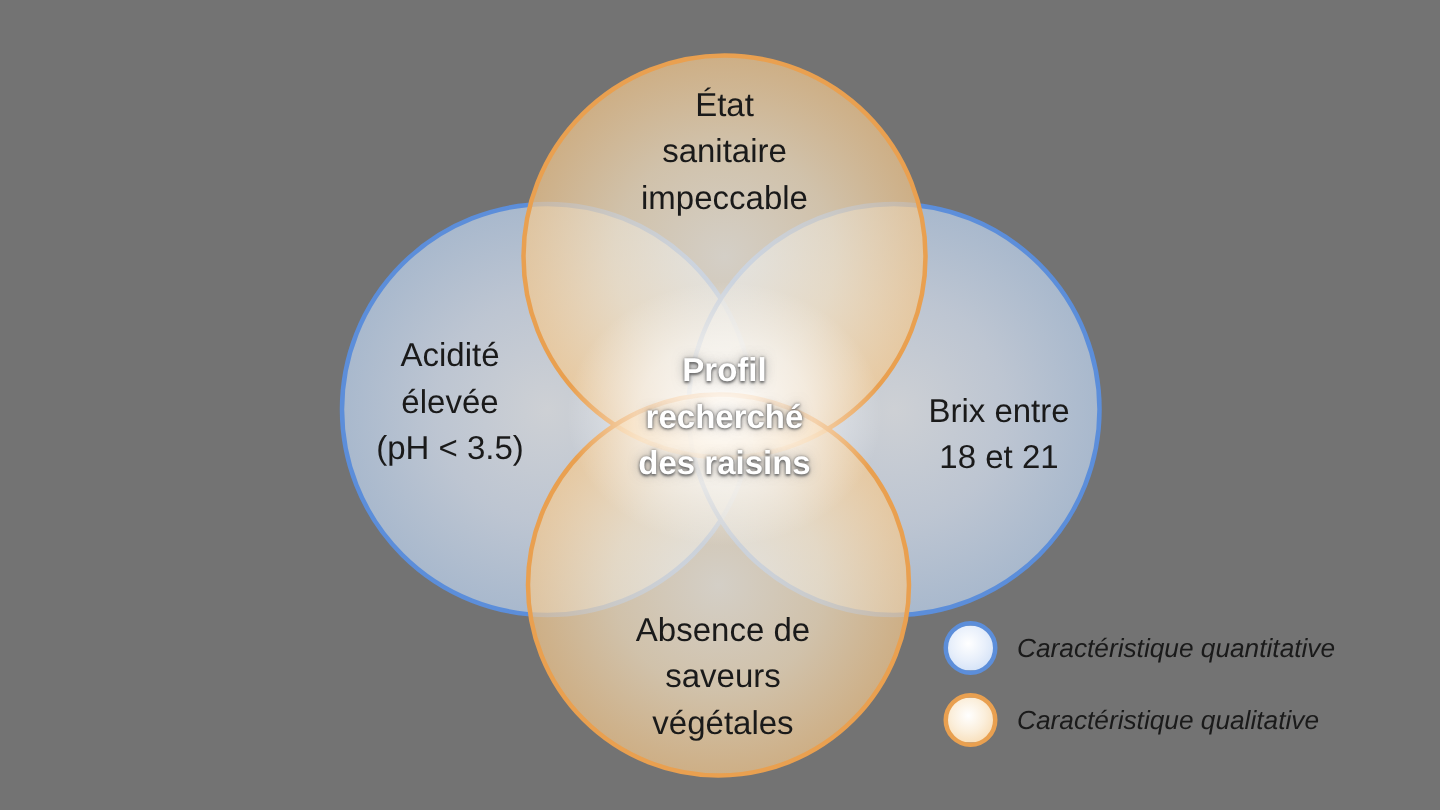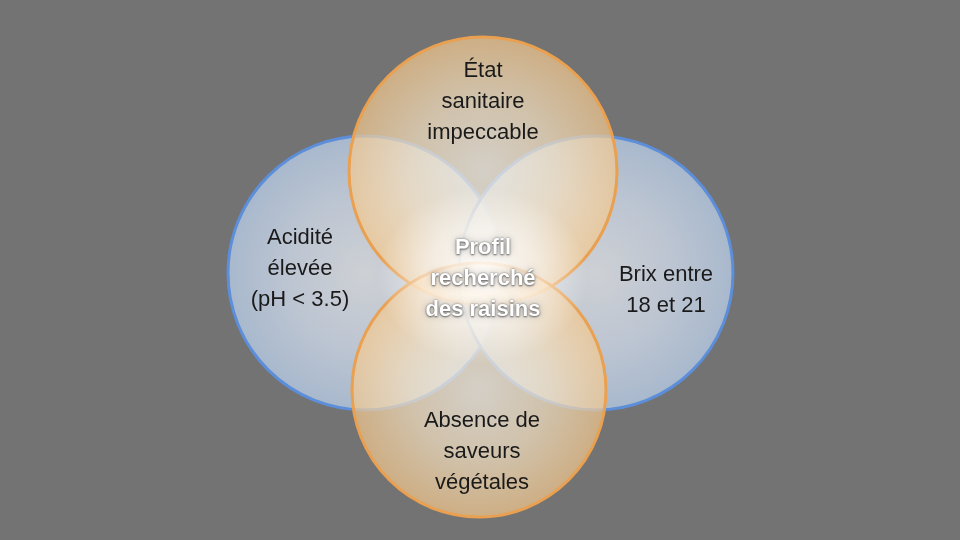--- a/index.html
+++ b/index.html
@@ -113,14 +113,24 @@
 18 et 21</div>
 
   <div class="label center" style="left: 373px; top: 231px;">Profil
 recherché
 des raisins</div>
 
   <div class="label" style="left: 372px; top: 404px;">Absence de
 saveurs
 végétales</div>
 
+  <div class="legend">
+    <div class="legend-row">
+      <span class="swatch blue"></span>
+      <span class="legend-text">Caractéristique quantitative</span>
+    </div>
+    <div class="legend-row">
+      <span class="swatch orange"></span>
+      <span class="legend-text">Caractéristique qualitative</span>
+    </div>
+  </div>
 
 </div>
 
 </body></html>

